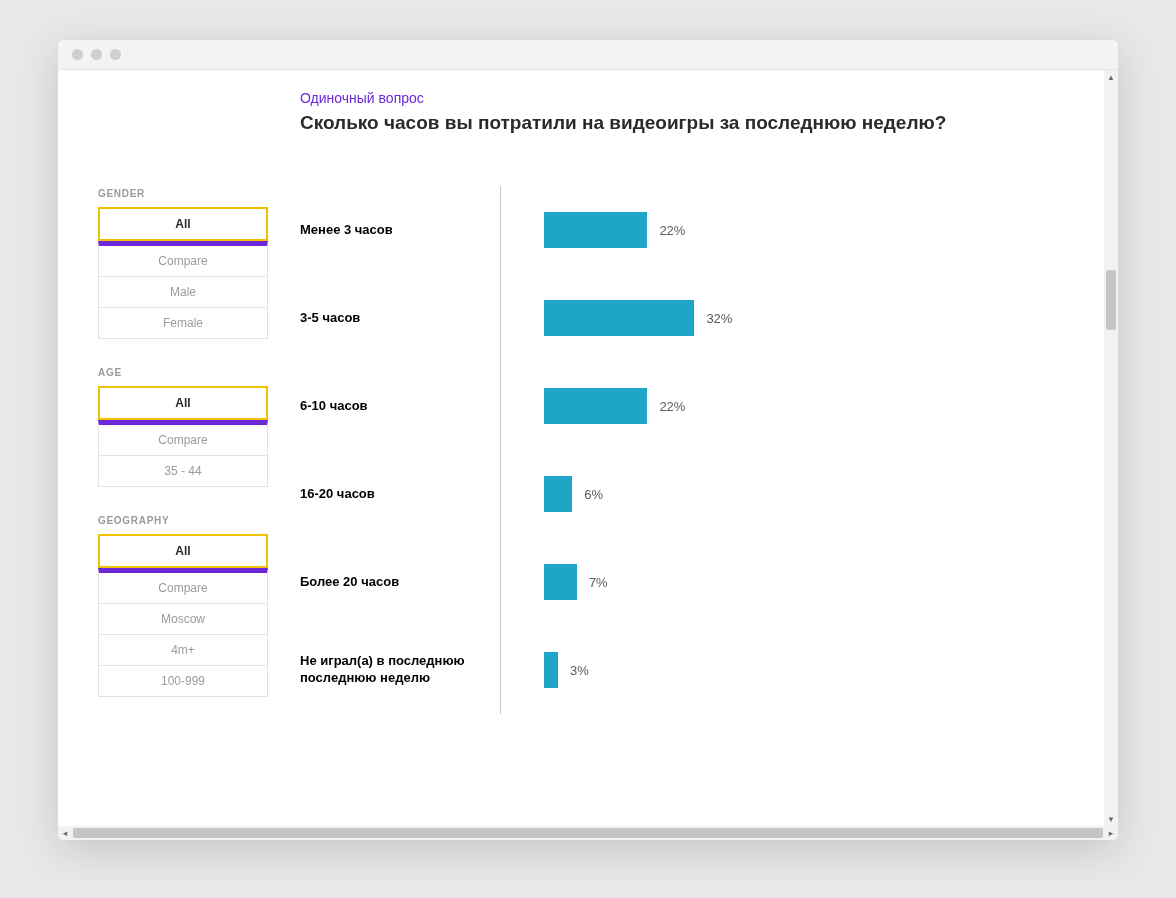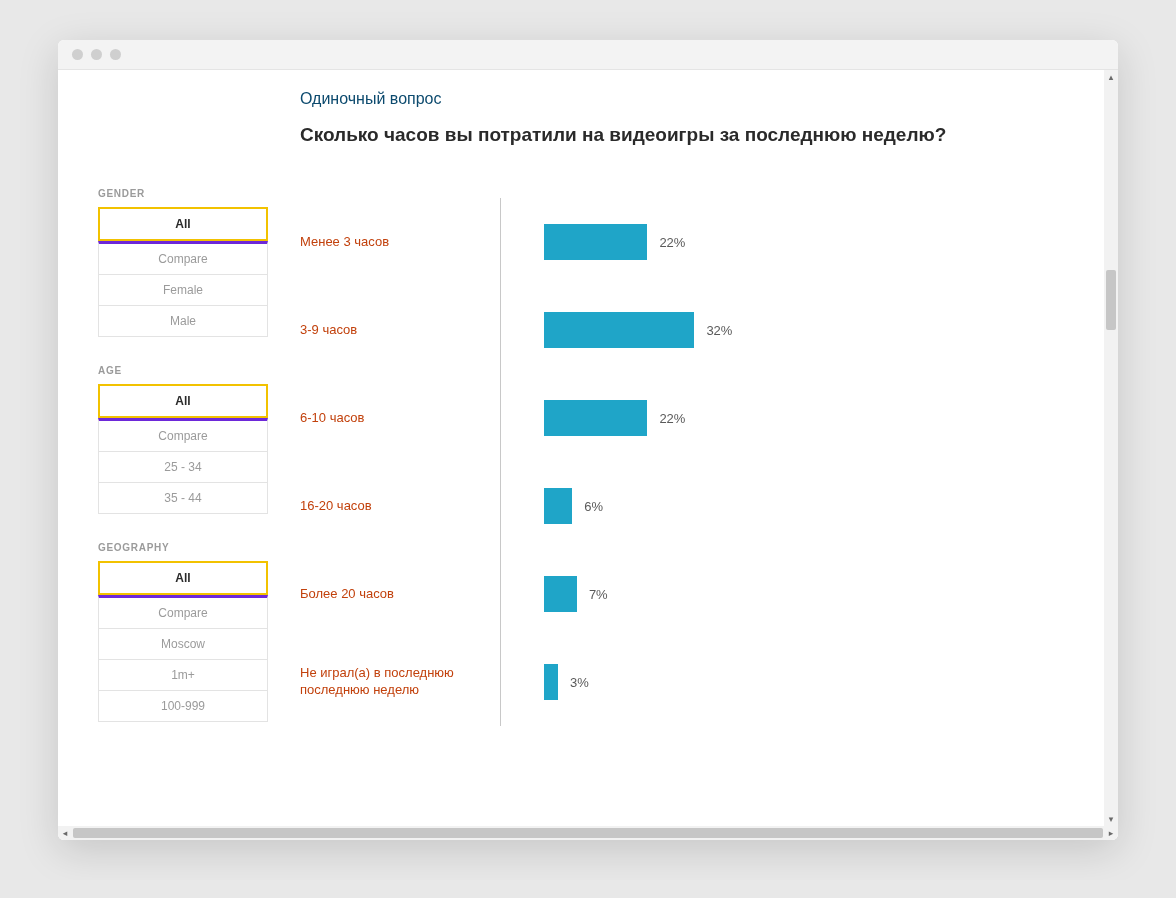--- a/index.html
+++ b/index.html
@@ -72,50 +72,50 @@
     text-align: center;
     padding: 8px 16px;
     cursor: pointer;
   }
   .filter-item:first-of-type { border-top: 1px solid #e3e3e3; }
   .filter-item.active {
     border: 2px solid #f2c200;
     color: #2a2a2a;
     font-weight: 700;
   }
-  .filter-item.active + .filter-item { border-top: 3px solid #6d28d9; }
+  .filter-item.active + .filter-item { border-top: 5px solid #6d28d9; }
 
   
   .main { flex: 1; }
   .eyebrow {
-    font-size: 16px;
-    color: #0c4a6e;
-    margin-bottom: 16px;
+    font-size: 14px;
+    color: #6d28d9;
+    margin-bottom: 6px;
   }
   .question-title {
     font-size: 19px;
     font-weight: 700;
     color: #2a2a2a;
     margin-bottom: 52px;
   }
   .chart {
     position: relative;
     padding-left: 0;
   }
   .chart-row {
     display: flex;
     align-items: center;
     height: 88px;
   }
   .row-label {
     width: 200px;
     flex: 0 0 200px;
     font-size: 13px;
-    font-weight: 400;
-    color: #c2410c;
+    font-weight: 700;
+    color: #000000;
     padding-right: 32px;
     line-height: 1.3;
   }
   .row-plot {
     flex: 1;
     display: flex;
     align-items: center;
     position: relative;
     height: 100%;
     padding-left: 44px;
@@ -192,55 +192,54 @@
 
   <div class="viewport">
     <div class="content-scroll">
       <div class="inner">
 
         <div class="sidebar" id="sidebar">
             <div class="filter-group">
               <div class="filter-header">GENDER</div>
               <div class="filter-item active">All</div>
               <div class="filter-item">Compare</div>
+              <div class="filter-item">Male</div>
               <div class="filter-item">Female</div>
-              <div class="filter-item">Male</div>
             </div>
             <div class="filter-group">
               <div class="filter-header">AGE</div>
               <div class="filter-item active">All</div>
               <div class="filter-item">Compare</div>
-              <div class="filter-item">25 - 34</div>
               <div class="filter-item">35 - 44</div>
             </div>
             <div class="filter-group">
               <div class="filter-header">GEOGRAPHY</div>
               <div class="filter-item active">All</div>
               <div class="filter-item">Compare</div>
               <div class="filter-item">Moscow</div>
-              <div class="filter-item">1m+</div>
+              <div class="filter-item">4m+</div>
               <div class="filter-item">100-999</div>
             </div>
           </div>
 
         <div class="main">
           <div class="eyebrow">Одиночный вопрос</div>
           <div class="question-title">Сколько часов вы потратили на видеоигры за последнюю неделю?</div>
 
           <div class="chart" id="chart">
               <div class="chart-row">
                 <div class="row-label">Менее 3 часов</div>
                 <div class="row-plot">
                   <div class="axis-line"></div>
                   <div class="bar" style="width: 103.4px; background: rgb(31, 165, 200);"></div>
                   <div class="bar-value">22%</div>
                 </div>
               </div>
               <div class="chart-row">
-                <div class="row-label">3-9 часов</div>
+                <div class="row-label">3-5 часов</div>
                 <div class="row-plot">
                   <div class="axis-line"></div>
                   <div class="bar" style="width: 150.4px; background: rgb(31, 165, 200);"></div>
                   <div class="bar-value">32%</div>
                 </div>
               </div>
               <div class="chart-row">
                 <div class="row-label">6-10 часов</div>
                 <div class="row-plot">
                   <div class="axis-line"></div>

